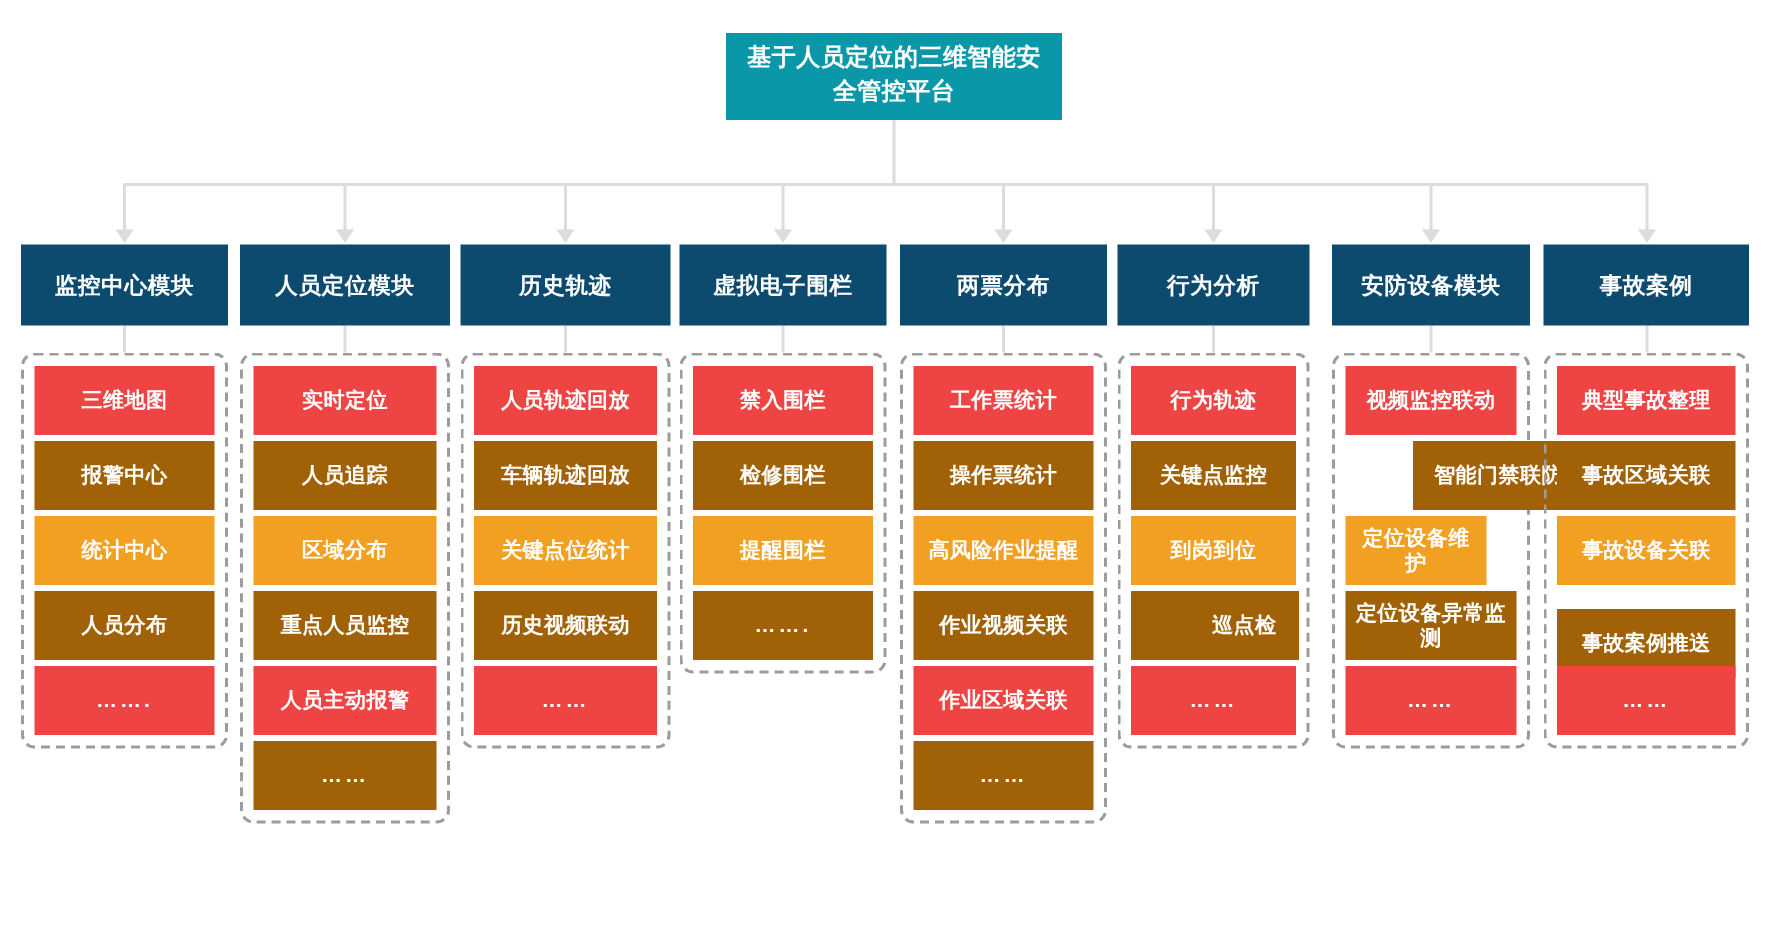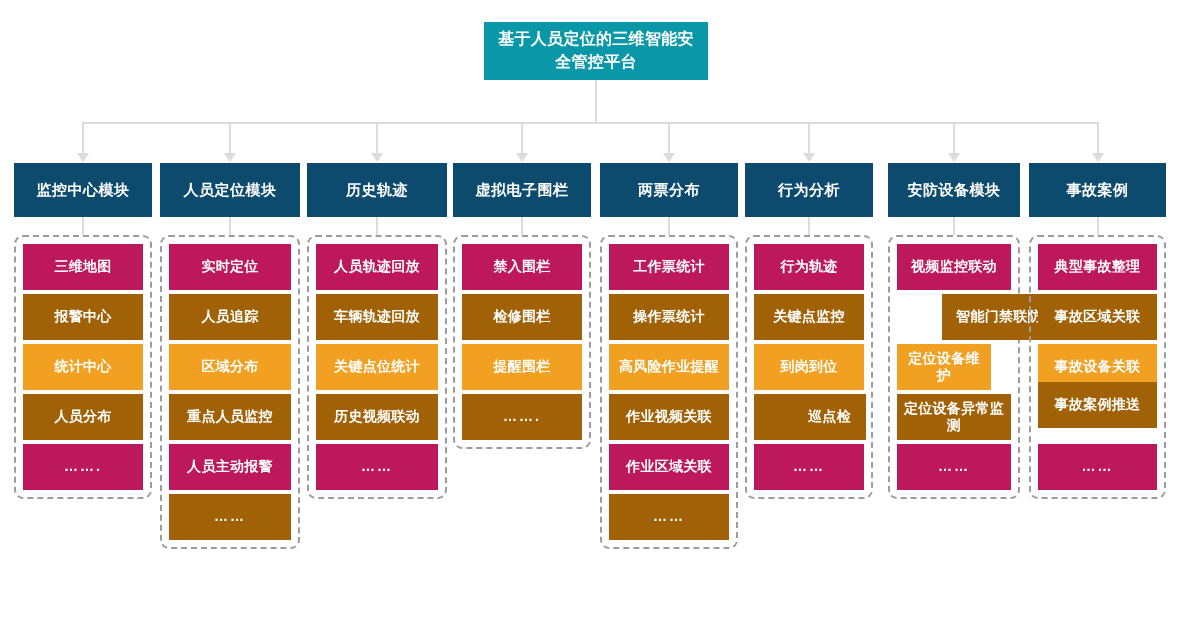--- a/index.html
+++ b/index.html
@@ -73,21 +73,21 @@
     font-size:14px;
     font-weight:bold;
     display:flex;
     align-items:center;
     justify-content:center;
     text-align:center;
     line-height:1.25;
     padding:0 5px;
     letter-spacing:0.3px;
   }
-  .c-red{background:#be185d;}
+  .c-red{background:#ef4444;}
   .c-teal{background:#a16207;}
   .c-orange{background:#F2A022;}
   .dots{letter-spacing:2px;}
 </style>
 </head>
 <body>
 
 <div id="canvas">
 
   <div class="title-box">基于人员定位的三维智能安全管控平台</div>
@@ -170,17 +170,17 @@
       <div class="cell c-red" style="left: 897px; top: 244px; width: 114px; height: 46px;">视频监控联动</div>
       <div class="cell c-teal" style="left: 942px; top: 294px; width: 114px; height: 46px;">智能门禁联防</div>
       <div class="cell c-orange" style="left: 897px; top: 344px; width: 94px; height: 46px;">定位设备维护</div>
       <div class="cell c-teal" style="left: 897px; top: 394px; width: 114px; height: 46px;">定位设备异常监测</div>
       <div class="cell c-red dots" style="left: 897px; top: 444px; width: 114px; height: 46px;">……</div>
       <div class="mod-head" style="left: 1029px; width: 137px;">事故案例</div>
       <div class="group" style="left: 1029px; top: 235px; width: 137px; height: 264px;"></div>
       <div class="cell c-red" style="left: 1038px; top: 244px; width: 119px; height: 46px;">典型事故整理</div>
       <div class="cell c-teal" style="left: 1038px; top: 294px; width: 119px; height: 46px;">事故区域关联</div>
       <div class="cell c-orange" style="left: 1038px; top: 344px; width: 119px; height: 46px;">事故设备关联</div>
-      <div class="cell c-teal" style="left: 1038px; top: 382px; width: 119px; height: 46px;">事故案例推送</div>
+      <div class="cell c-teal" style="left: 1038px; top: 406px; width: 119px; height: 46px;">事故案例推送</div>
       <div class="cell c-red dots" style="left: 1038px; top: 444px; width: 119px; height: 46px;">……</div>
     </div>
 
 </div>
 
 </body></html>

